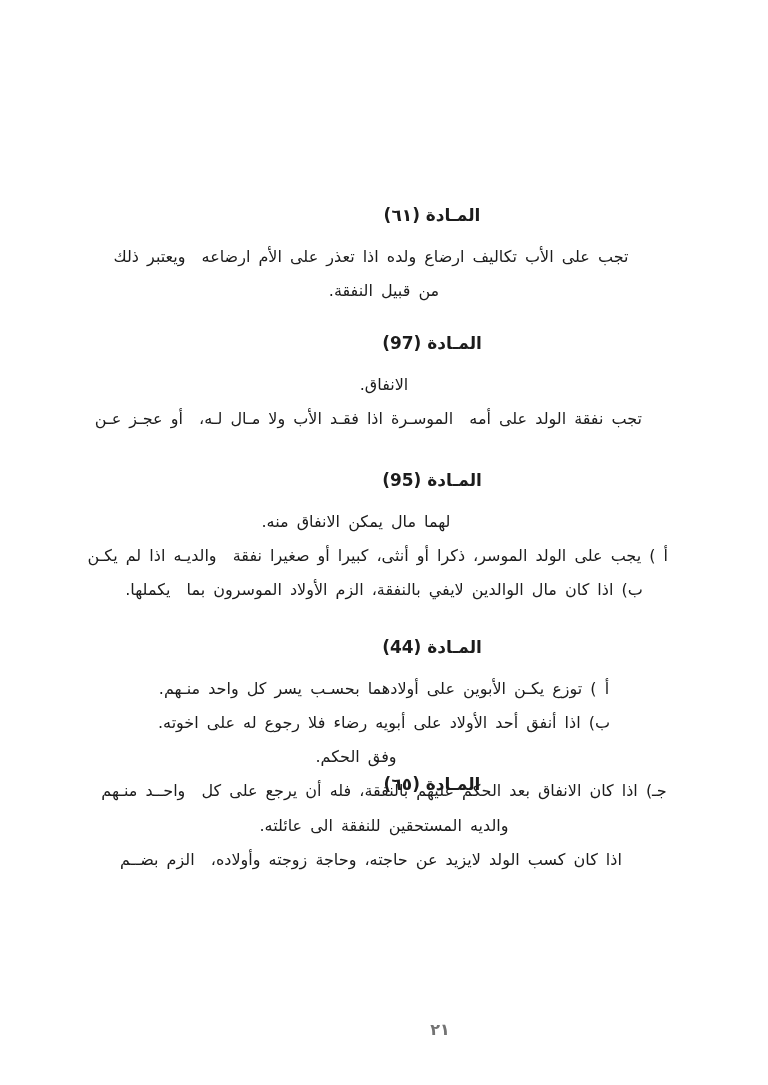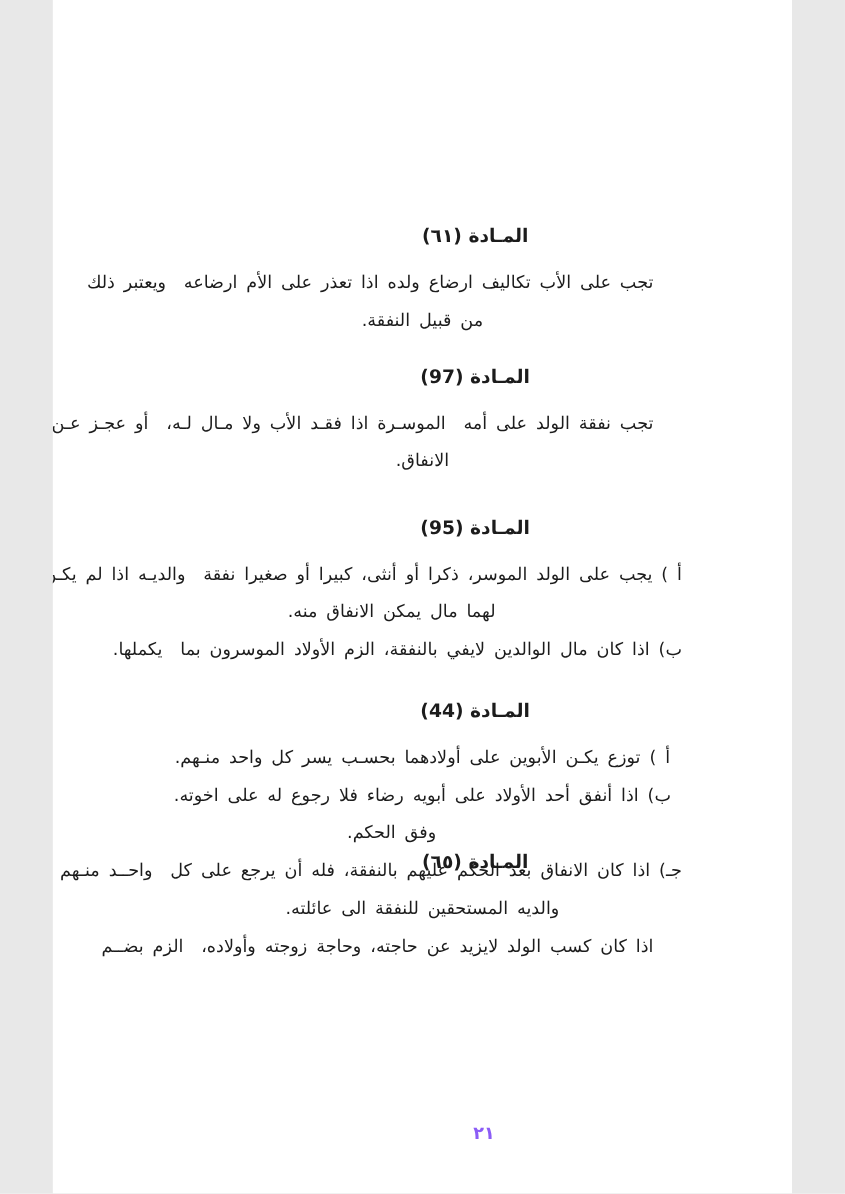--- a/index.html
+++ b/index.html
@@ -2,21 +2,21 @@
 <html lang="ar" dir="rtl"><head>
 <meta charset="utf-8">
 <style>
   html, body {
     margin: 0;
     padding: 0;
     background: #e8e8e8;
   }
   .page {
     position: relative;
-    width: 672px;
+    width: 768px;
     height: 1085px;
     margin: 0 auto;
     background: #ffffff;
     font-family: "DejaVu Sans", sans-serif;
     color: #1c1c1c;
     direction: rtl;
     overflow: hidden;
   }
   .article {
     position: absolute;
@@ -48,21 +48,21 @@
   .page-number {
     position: absolute;
     top: 1020px;
     right: 0;
     left: 0;
     text-align: center;
     padding-left: 112px;
     font-size: 16px;
     font-weight: bold;
     font-family: "DejaVu Sans", sans-serif;
-    color: #8b5cf6;
+    color: #737373;
   }
   
   #art-61 { top: 203px; }
   #art-62 { top: 331px; }
   #art-63 { top: 468px; }
   #art-64 { top: 635px; }
   #art-65 { top: 772px; }
 </style>
 </head>
 <body>
@@ -70,28 +70,28 @@
 <div class="page">
 
   <section class="article" id="art-61">
     <h2 class="article-heading">المـادة (٦١)</h2>
     <p class="line first">تجب على الأب تكاليف ارضاع ولده اذا تعذر على الأم ارضاعه&nbsp; ويعتبر ذلك</p>
     <p class="line">من قبيل النفقة.</p>
   </section>
 
   <section class="article" id="art-62">
     <h2 class="article-heading">المـادة (97)</h2>
+    <p class="line">الانفاق.</p>
     <p class="line first">تجب نفقة الولد على أمه&nbsp; الموسـرة اذا فقـد الأب ولا مـال لـه،&nbsp; أو عجـز عـن</p>
-    <p class="line">الانفاق.</p>
   </section>
 
   <section class="article" id="art-63">
     <h2 class="article-heading">المـادة (95)</h2>
+    <p class="line hang">لهما مال يمكن الانفاق منه.</p>
     <p class="line">أ ) يجب على الولد الموسر، ذكرا أو أنثى، كبيرا أو صغيرا نفقة&nbsp; والديـه اذا لم يكـن</p>
-    <p class="line hang">لهما مال يمكن الانفاق منه.</p>
     <p class="line">ب) اذا كان مال الوالدين لايفي بالنفقة، الزم الأولاد الموسرون بما&nbsp; يكملها.</p>
   </section>
 
   <section class="article" id="art-64">
     <h2 class="article-heading">المـادة (44)</h2>
     <p class="line">أ ) توزع يكـن الأبوين على أولادهما بحسـب يسر كل واحد منـهم.</p>
     <p class="line">ب) اذا أنفق أحد الأولاد على أبويه رضاء فلا رجوع له على اخوته.</p>
     <p class="line hang">وفق الحكم.</p>
     <p class="line">جـ) اذا كان الانفاق بعد الحكم عليهم بالنفقة، فله أن يرجع على كل&nbsp; واحــد منـهم</p>
   </section>

